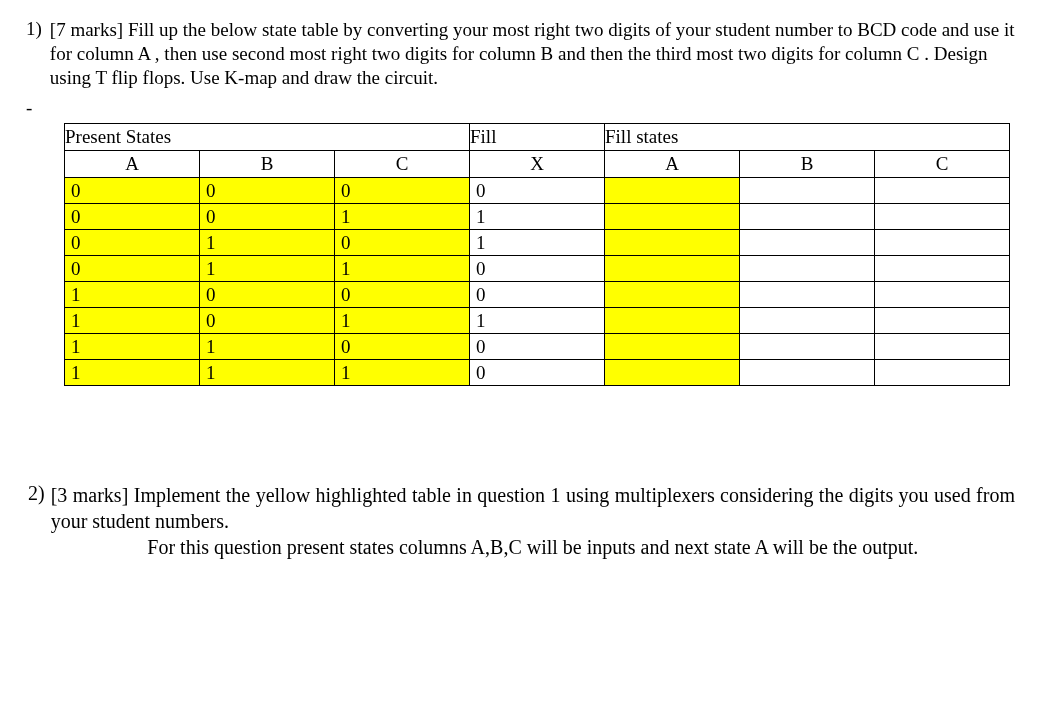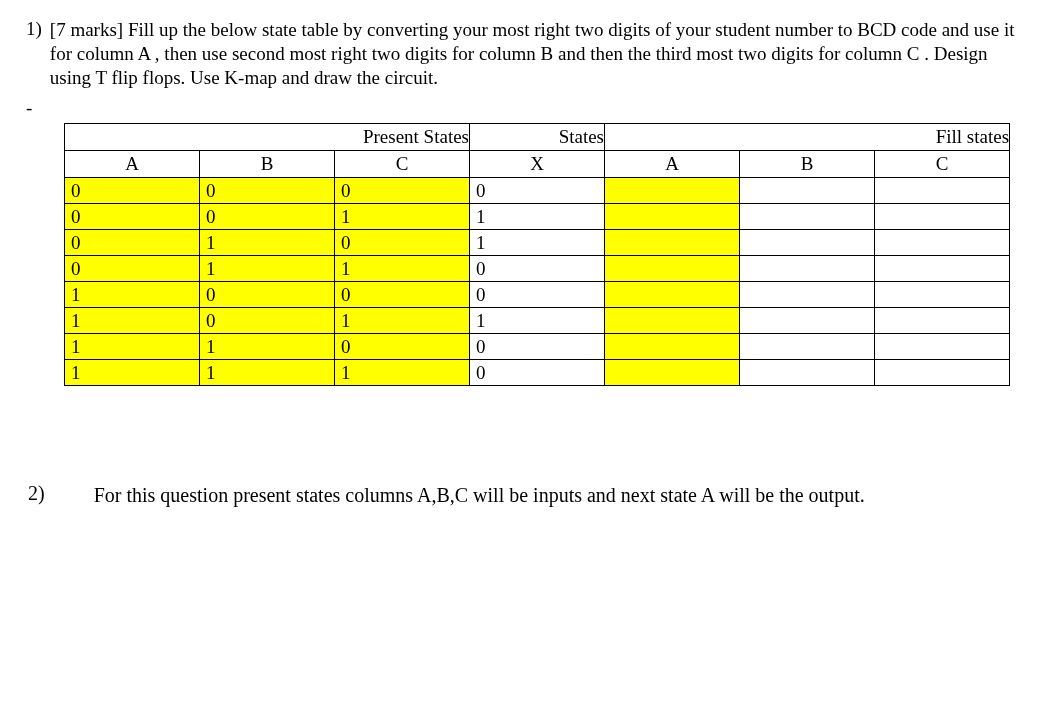--- a/index.html
+++ b/index.html
@@ -42,21 +42,21 @@
       table-layout: fixed;
     }
     .state-table th,
     .state-table td {
       border: 1px solid #000;
       height: 26px;
       vertical-align: middle;
       font-weight: normal;
     }
     .grp-header td {
-      text-align: right;
+      text-align: left;
       padding: 2px 0;
     }
     .sub-header td {
       text-align: center;
       padding: 2px 0;
     }
     .data-row td {
       text-align: left;
       padding: 1px 6px;
     }
@@ -74,22 +74,21 @@
       padding-right: 6px;
       padding-left: 2px;
     }
     .q2-body {
       flex: 1 1 auto;
       line-height: 1.3;
       text-align: justify;
     }
     .q2-body .line2,
     .q2-body .line3 {
-      text-align: left;
-      margin-left: 43px;
+      text-align: center;
     }
   </style>
 </head>
 <body>
 
 <div class="q1-wrap">
   <div class="q-num">1)</div>
   <div class="q-body">
     <span>[7 marks]</span><span> Fill up the below state table by converting your most right </span><span class="underline">two digits</span><span> of your student number to BCD code and use it for column A , then use second most right two </span><span class="underline">digits for</span><span> column B and then the third most two digits for column C . Design using T flip flops. Use K-map and draw the circuit.</span>
   </div>
@@ -103,21 +102,21 @@
     <col style="width:135px">
     <col style="width:135px">
     <col style="width:135px">
     <col style="width:135px">
     <col style="width:135px">
     <col style="width:135px">
   </colgroup>
   <tbody>
       <tr class="grp-header">
     <td colspan="3">Present States</td>
-    <td>States</td>
+    <td>Fill</td>
     <td colspan="3">Fill states</td>
   </tr>
   <tr class="sub-header">
     <td>A</td>
     <td>B</td>
     <td>C</td>
     <td>X</td>
     <td>A</td>
     <td>B</td>
     <td>C</td>
@@ -193,15 +192,18 @@
     <td class="hl"></td>
     <td></td>
     <td></td>
   </tr>
 </tbody>
   </table>
 
 <div class="q2-wrap">
   <div class="q2-num">2)</div>
   <div class="q2-body">
+    <div style="text-align:justify;">
+      <span>[3 marks]</span><span> Implement the yellow highlighted table in question 1 using multiplexers considering the digits you used from your student numbers.</span>
+    </div>
     <div class="line3">For this question present states columns A,B,C  will be inputs and next state A will be the output.</div>
   </div>
 </div>
 
 </body></html>

